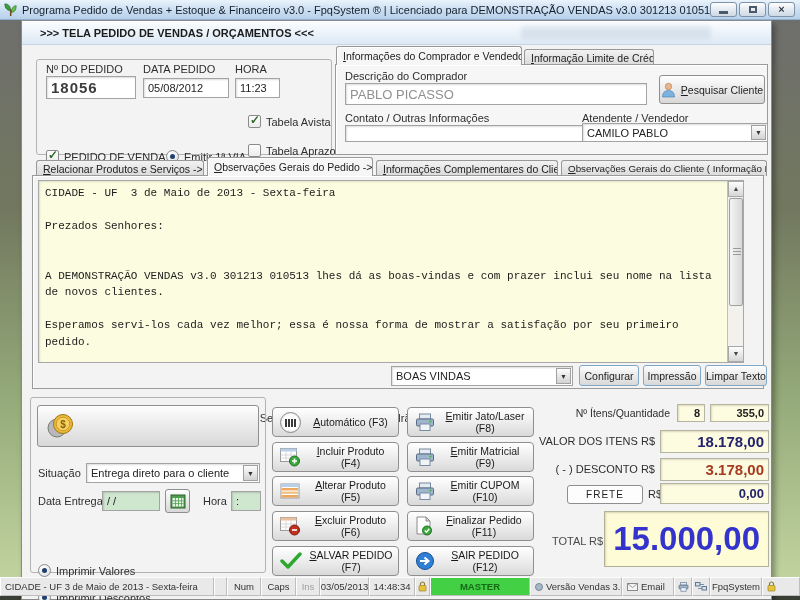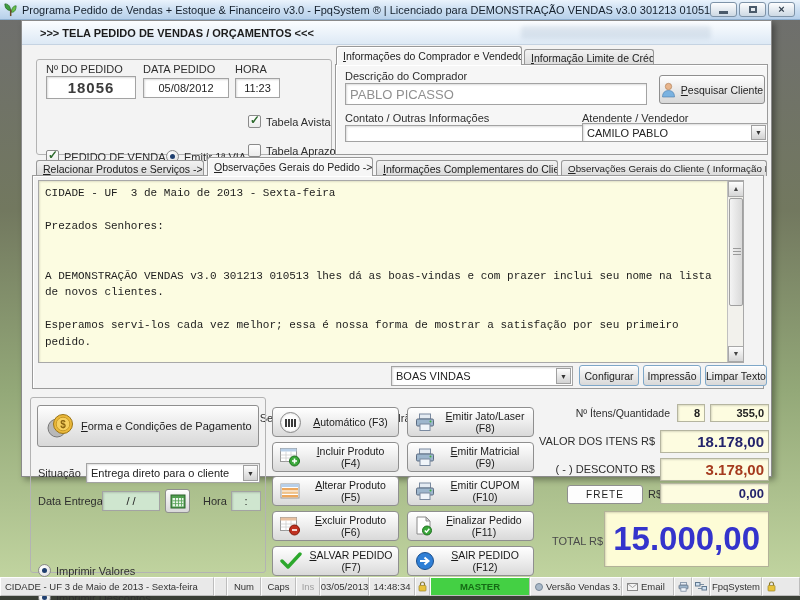--- a/index.html
+++ b/index.html
@@ -16,41 +16,41 @@
   .titlebar .ttl { font-size:11px; color:#15202c; white-space:nowrap; }
   .win-controls { position:absolute; right:5px; top:2px; display:flex; gap:2px; }
   .wbtn { width:27px; height:15px; border:1px solid #7e93a8; border-radius:3px;
     background:linear-gradient(180deg,#fdfdfe,#cdd9e4); font-size:9px; line-height:12px;
     color:#33414f; text-align:center; cursor:default; }
   .wbtn .bar { display:block; width:9px; height:3px; background:#4a5a6a; margin:8px auto 0; }
   .wbtn .box { display:block; width:8px; height:7px; border:2px solid #4a5a6a; margin:3px auto 0; }
   .wbtn .xx { font-size:11px; font-weight:bold; line-height:13px; }
 
   
-  .form-window { position:absolute; left:21px; top:20px; width:751px; height:457px;
+  .form-window { position:absolute; left:21px; top:20px; width:751px; height:580px;
     background:#f3f3f3; border:1px solid #8a8a8a; box-shadow:3px 3px 6px rgba(0,0,0,.35); z-index:10; }
   .form-header { position:absolute; left:0; top:0; width:100%; height:24px;
     background:linear-gradient(180deg,#fbfdff,#dde9f5); border-bottom:1px solid #c5d3e2;
     font-size:11px; font-weight:bold; color:#1c1c1c; line-height:24px; padding-left:18px; }
   .form-header .ghost { position:absolute; right:60px; top:5px; width:190px; height:13px;
     background:#9fb3c8; opacity:.25; border-radius:3px; filter:blur(2px); }
 
   .lbl { position:absolute; font-size:11px; color:#2e2e2e; white-space:nowrap; }
   .lbl.sm { font-size:10.5px; }
   .groupbox { position:absolute; border:1px solid #b3b3b3; border-radius:3px; background:transparent; }
   .panelbox { position:absolute; border:1px solid #9a9a9a; background:#f6f6f6;
     box-shadow:inset 1px 1px 0 #ffffff; }
 
   .field { position:absolute; background:#ffffff; border:1px solid #a3a3a3;
     box-shadow:inset 1px 1px 2px rgba(0,0,0,.14); font-size:11px; color:#222;
     display:flex; align-items:center; padding:0 4px; }
   .field input { border:none; outline:none; background:transparent; width:100%;
     font-family:"Liberation Sans",sans-serif; font-size:inherit; color:inherit;
     font-weight:inherit; text-align:inherit; letter-spacing:inherit; }
-  .field.center { justify-content:center; text-align:center; }
+  .field.center { text-align:center; }
   .field.right { justify-content:flex-end; text-align:right; }
   .field.yellow { background:#fdfce0; border-color:#b5b5a0; }
   .field.green { background:#cfe6cf; }
   .big-num { font-size:15px; font-weight:bold; color:#3c3c3c; letter-spacing:1px; }
 
   .checkline { position:absolute; display:flex; align-items:center; gap:5px;
     font-size:11px; color:#2e2e2e; white-space:nowrap;margin-top:42px; }
   .cb { width:13px; height:13px; background:linear-gradient(180deg,#fdfdfd,#ececec);
     border:1px solid #8a8a8a; border-radius:2px; position:relative; flex:0 0 13px; }
   .cb.on::after { content:"✓"; position:absolute; left:1px; top:-3px; font-size:12px;
@@ -287,21 +287,20 @@
     </div>
 
     <div class="groupbox" style="left:8px; top:376px; width:236px; height:176px;"></div>
     <div class="btn" style="left:15px; top:384px; width:222px; height:42px; justify-content:flex-start; padding-left:8px;">
       <svg class="icon" width="30" height="28" viewBox="0 0 30 28">
         <circle cx="11" cy="16" r="9" fill="#b8b8b8" stroke="#787878"></circle>
         <circle cx="17" cy="12" r="9.5" fill="#ecb93a" stroke="#9a7416"></circle>
         <circle cx="17" cy="12" r="6.8" fill="#f6d060" stroke="#c89a28"></circle>
         <text x="17" y="16" text-anchor="middle" font-size="10" font-weight="bold" fill="#8a6410" font-family="Liberation Sans, sans-serif">$</text>
       </svg>
-      <span class="mn" style="font-size:11px;">Forma e Condições de Pagamento</span>
     </div>
     <div class="lbl" style="left:16px; top:446px;">Situação</div>
     <div class="field" style="left:64px; top:442px; width:174px; height:20px;">
       <span>Entrega direto para o cliente</span>
       <span class="ddbtn">▼</span>
     </div>
     <div class="lbl" style="left:16px; top:474px;">Data Entrega</div>
     <div class="field green center" style="left:80px; top:470px; width:58px; height:20px;">
       <span>/ /</span>
     </div>

